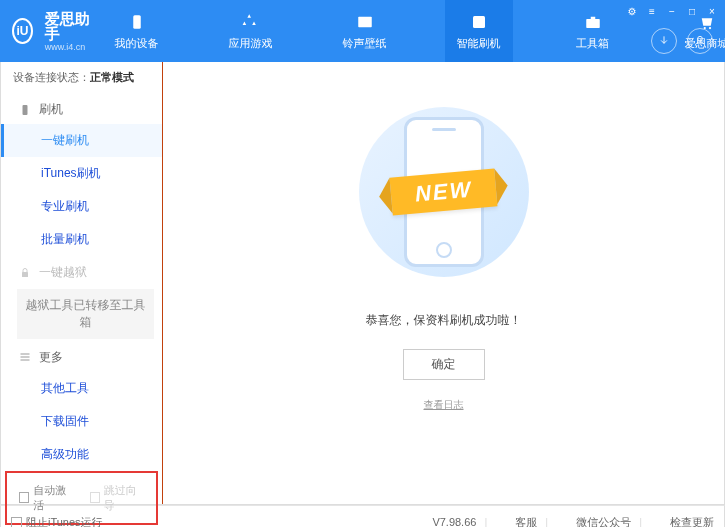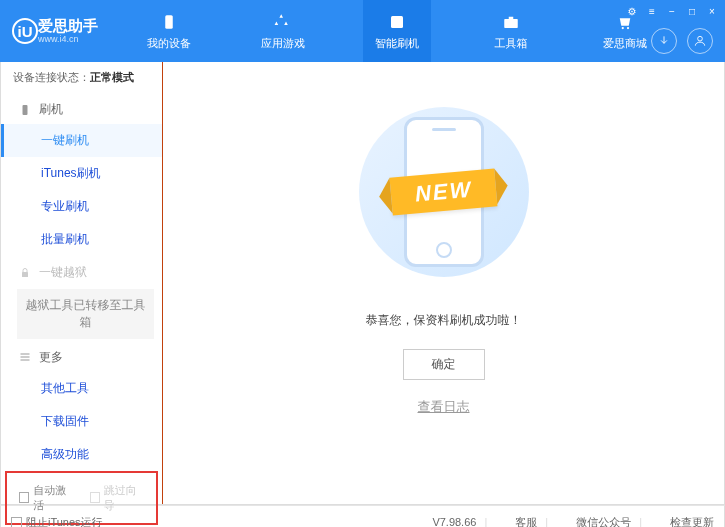--- a/index.html
+++ b/index.html
@@ -1,19 +1,19 @@
 <!DOCTYPE html>
 <html><head>
 <meta charset="utf-8">
 <style>
 * { margin: 0; padding: 0; box-sizing: border-box; font-family: "Microsoft YaHei", Arial, sans-serif; }
 body { width: 725px; height: 527px; overflow: hidden; background: #fff; }
 .header { height: 62px; background: #2d8cf3; display: flex; align-items: center; position: relative; }
 .logo-area { display: flex; align-items: center; padding: 0 12px; width: 135px; }
-.logo-icon { width: 26px; height: 26px; border: 2px solid #fff; border-radius: 50%; display: flex; align-items: center; justify-content: center; color: #fff; font-size: 15px; font-weight: bold; margin-right: 0; text-align: center; }
+.logo-icon { width: 26px; height: 26px; border: 2px solid #fff; border-radius: 50%; display: flex; align-items: center; justify-content: center; color: #fff; font-size: 12px; font-weight: bold; margin-right: 12px; text-align: center; }
 .logo-text { color: #fff; font-size: 15px; font-weight: bold; line-height: 1; }
 .logo-url { color: #cbe3fb; font-size: 9px; line-height: 1; margin-top: 2px; }
 .nav { display: flex; height: 100%; flex: 1; gap: 46px; }
 .nav-item { width: 68px; display: flex; flex-direction: column; align-items: center; justify-content: center; color: #fff; font-size: 11px; cursor: pointer; gap: 4px; }
 .nav-item.active { background: #1b7ce8; }
 .nav-icon { width: 20px; height: 20px; display: flex; align-items: center; justify-content: center; }
 .nav-icon svg { fill: #fff; width: 18px; height: 18px; }
 .window-controls { position: absolute; top: 4px; right: 6px; display: flex; gap: 6px; }
 .window-btn { width: 14px; height: 14px; cursor: pointer; color: #fff; font-size: 10px; display: flex; align-items: center; justify-content: center; }
 .right-circles { position: absolute; right: 12px; top: 28px; display: flex; gap: 10px; }
@@ -42,21 +42,21 @@
 .circle-bg { width: 170px; height: 170px; border-radius: 50%; background: linear-gradient(135deg, #e8f3ff 0%, #d0e7ff 100%); position: absolute; }
 .phone { width: 80px; height: 150px; background: #fff; border: 3px solid #c5dbf5; border-radius: 12px; position: relative; z-index: 2; }
 .phone::before { content: ""; position: absolute; top: 8px; left: 50%; transform: translateX(-50%); width: 24px; height: 3px; background: #c5dbf5; border-radius: 2px; }
 .phone::after { content: ""; position: absolute; bottom: 6px; left: 50%; transform: translateX(-50%); width: 12px; height: 12px; border: 2px solid #c5dbf5; border-radius: 50%; }
 .ribbon { position: absolute; z-index: 3; background: #ffba26; color: #fff; font-weight: bold; font-size: 22px; font-style: italic; padding: 6px 24px; transform: rotate(-5deg); letter-spacing: 2px; box-shadow: 0 2px 4px rgba(0,0,0,0.1); }
 .ribbon::before, .ribbon::after { content: ""; position: absolute; top: 0; width: 0; height: 0; border-top: 18px solid transparent; border-bottom: 18px solid transparent; }
 .ribbon::before { left: -12px; border-right: 12px solid #e5a41f; }
 .ribbon::after { right: -12px; border-left: 12px solid #e5a41f; }
 .success-msg { font-size: 12px; color: #444; margin-top: 20px; }
 .ok-btn { margin-top: 20px; padding: 6px 28px; border: 1px solid #ccc; background: #fff; font-size: 12px; cursor: pointer; color: #555; }
-.log-link { margin-top: 18px; font-size: 13px; color: #999; cursor: pointer; text-decoration: underline; }
+.log-link { margin-top: 18px; font-size: 10px; color: #999; cursor: pointer; text-decoration: underline; }
 .footer { height: 34px; border: 1px solid #ddd; border-top: 1px solid #e5e5e5; display: flex; align-items: center; font-size: 11px; color: #666; padding: 0 10px; }
 .footer-left { display: flex; align-items: center; gap: 4px; }
 .footer-spacer { flex: 1; }
 .footer-item { margin-left: 20px; cursor: pointer; }
 .sep { color: #ddd; margin: 0 8px; }
 </style>
 </head>
 <body>
 
 <div class="header">
@@ -76,20 +76,28 @@
         </span>
       <span>我的设备</span>
     </div>
     <div class="nav-item">
       <span class="nav-icon">
           <svg viewBox="0 0 24 24">
             <path d="M12 2l3 6h-6z M4 14l3 6h-6z M20 14l3 6h-6z" transform="scale(0.8)"></path>
           </svg>
         </span>
       <span>应用游戏</span>
+    </div>
+    <div class="nav-item">
+      <span class="nav-icon">
+          <svg viewBox="0 0 24 24">
+            <rect x="3" y="5" width="18" height="14" rx="1"></rect>
+          </svg>
+        </span>
+      <span>铃声壁纸</span>
     </div>
     <div class="nav-item active">
       <span class="nav-icon">
           <svg viewBox="0 0 24 24">
             <rect x="4" y="4" width="16" height="16" rx="2"></rect>
           </svg>
         </span>
       <span>智能刷机</span>
     </div>
     <div class="nav-item">

